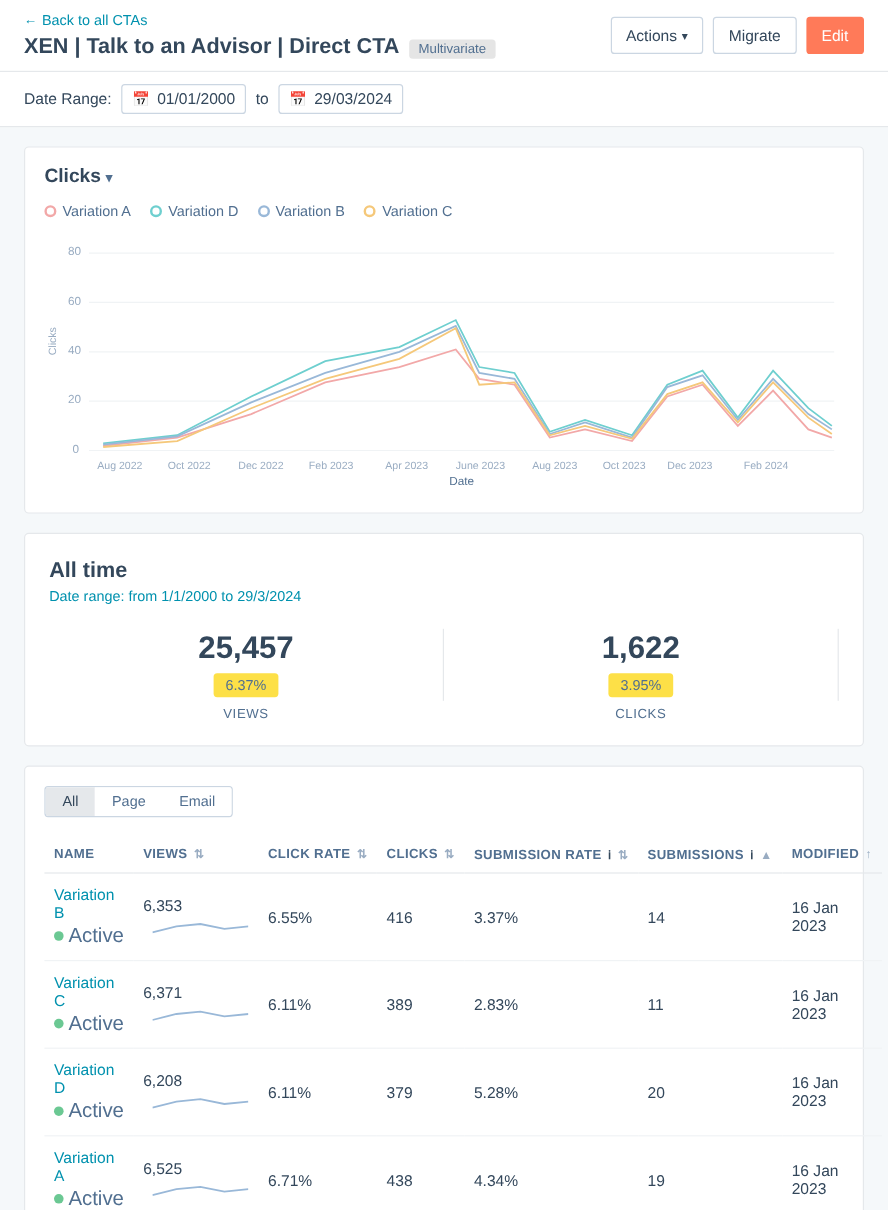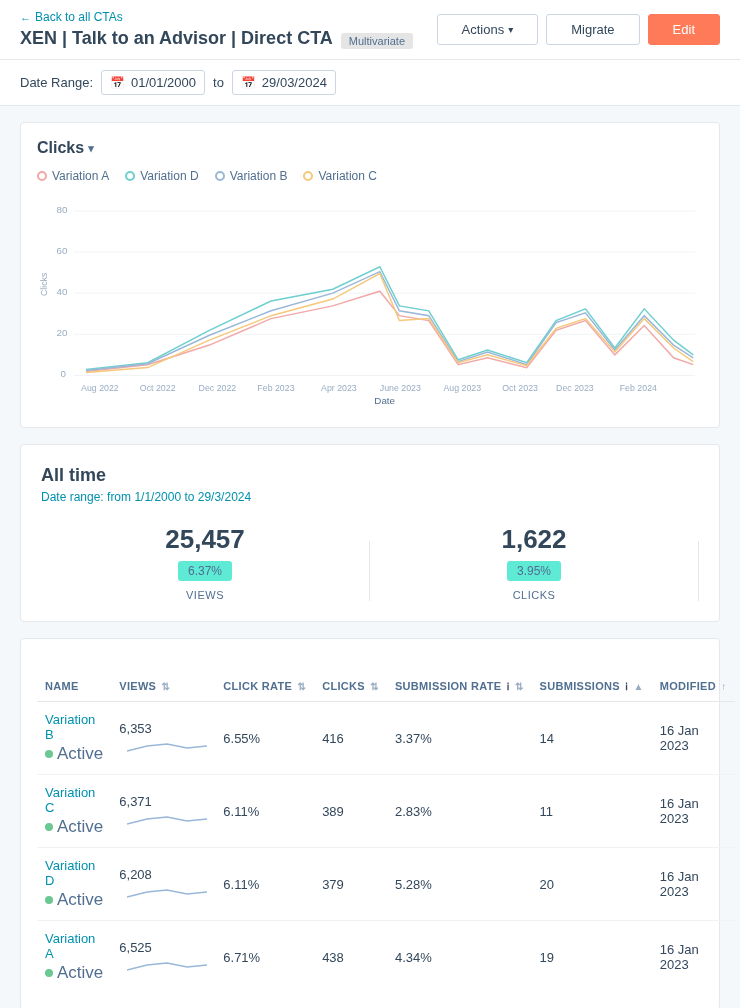--- a/index.html
+++ b/index.html
@@ -4,21 +4,21 @@
   <style>
     * { box-sizing: border-box; margin: 0; padding: 0; }
     body { font-family: -apple-system, BlinkMacSystemFont, 'Segoe UI', Helvetica, Arial, sans-serif; font-size: 13px; color: #33475b; background: #f5f8fa; }
 
     .top-bar { background: #fff; border-bottom: 1px solid #e5e8eb; padding: 10px 20px; display: flex; align-items: center; justify-content: space-between; }
     .back-link { color: #0091ae; font-size: 12px; text-decoration: none; display: flex; align-items: center; gap: 4px; }
     .back-link::before { content: '←'; font-size: 11px; }
     .page-title { font-size: 18px; font-weight: 600; color: #33475b; display: flex; align-items: flex-end; gap: 8px; }
     .badge { background: #e5e5e5; color: #516f90; font-size: 11px; padding: 2px 8px; border-radius: 3px; font-weight: 400; }
     .top-actions { display: flex; gap: 8px; }
-    .btn { padding: 7px 24px; border-radius: 3px; font-size: 13px; cursor: pointer; border: 1px solid; font-weight: 500; }
+    .btn { padding: 7px 12px; border-radius: 3px; font-size: 13px; cursor: pointer; border: 1px solid; font-weight: 500; }
     .btn-secondary { background: #fff; border-color: #cbd6e2; color: #33475b; }
     .btn-primary { background: #ff7a59; border-color: #ff7a59; color: #fff; }
     .btn-actions { background: #fff; border-color: #cbd6e2; color: #33475b; display: flex; align-items: center; gap: 4px; }
     .btn-actions::after { content: '▾'; font-size: 10px; }
 
     .content { padding: 0 20px 20px; }
 
     .date-range-bar { background: #fff; border-bottom: 1px solid #e5e8eb; padding: 10px 20px; display: flex; align-items: center; gap: 8px; font-size: 13px; }
     .date-input { border: 1px solid #cbd6e2; border-radius: 3px; padding: 4px 8px; display: flex; align-items: center; gap: 6px; background: #fff; }
     .date-icon { color: #516f90; font-size: 12px; }
@@ -29,25 +29,25 @@
     .legend { display: flex; gap: 16px; margin-bottom: 8px; }
     .legend-item { display: flex; align-items: center; gap: 5px; font-size: 12px; color: #516f90; }
     .legend-dot { width: 10px; height: 10px; border-radius: 50%; border: 2px solid; background: transparent; }
 
     .chart-container { position: relative; width: 100%; height: 220px; }
     .chart-svg { width: 100%; height: 100%; }
 
     .stats-section { background: #fff; border: 1px solid #e5e8eb; border-radius: 4px; margin-top: 16px; padding: 20px; }
     .stats-title { font-size: 18px; font-weight: 600; margin-bottom: 4px; }
     .stats-subtitle { color: #0091ae; font-size: 12px; margin-bottom: 20px; }
-    .stats-row { display: flex; align-items: flex-end; justify-content: space-around; }
+    .stats-row { display: flex; align-items: flex-start; justify-content: space-around; }
     .stat-item { text-align: center; flex: 1; }
     .stat-value { font-size: 26px; font-weight: 700; color: #33475b; }
     .stat-label { font-size: 11px; color: #516f90; text-transform: uppercase; letter-spacing: 0.5px; margin-top: 2px; }
-    .stat-badge { background: #5eead4; color: #516f90; font-size: 12px; padding: 3px 10px; border-radius: 3px; display: inline-block; margin: 6px 0; }
+    .stat-badge { background: #fde047; color: #516f90; font-size: 12px; padding: 3px 10px; border-radius: 3px; display: inline-block; margin: 6px 0; }
     .stat-divider { width: 1px; height: 60px; background: #e5e8eb; }
 
     .placements-section { background: #fff; border: 1px solid #e5e8eb; border-radius: 4px; margin-top: 16px; padding: 16px; }
     .placements-header { display: flex; align-items: center; justify-content: space-between; margin-bottom: 16px; }
     .placements-title { font-size: 16px; font-weight: 600; }
     .tab-group { display: flex; border: 1px solid #cbd6e2; border-radius: 3px; overflow: hidden; }
     .tab-btn { padding: 5px 14px; font-size: 12px; border: none; background: #fff; color: #516f90; cursor: pointer; }
     .tab-btn.active { background: #e5e8eb; color: #33475b; font-weight: 500; }
 
     .table { width: 100%; border-collapse: collapse; }
@@ -169,20 +169,25 @@
         <div class="stat-value">1,622</div>
         <div class="stat-badge">3.95%</div>
         <div class="stat-label">CLICKS</div>
       </div>
       <div class="stat-divider"></div>
     </div>
   </div>
 
   <div class="placements-section">
     <div class="placements-header">
+      <div class="tab-group">
+        <button class="tab-btn active">All</button>
+        <button class="tab-btn">Page</button>
+        <button class="tab-btn">Email</button>
+      </div>
     </div>
 
     <table class="table">
       <thead>
         <tr>
           <th>NAME</th>
           <th>VIEWS <span class="sort-icon">⇅</span></th>
           <th>CLICK RATE <span class="sort-icon">⇅</span></th>
           <th>CLICKS <span class="sort-icon">⇅</span></th>
           <th>SUBMISSION RATE <span class="sort-icon" style="color:#33475b">ℹ</span> <span class="sort-icon">⇅</span></th>

